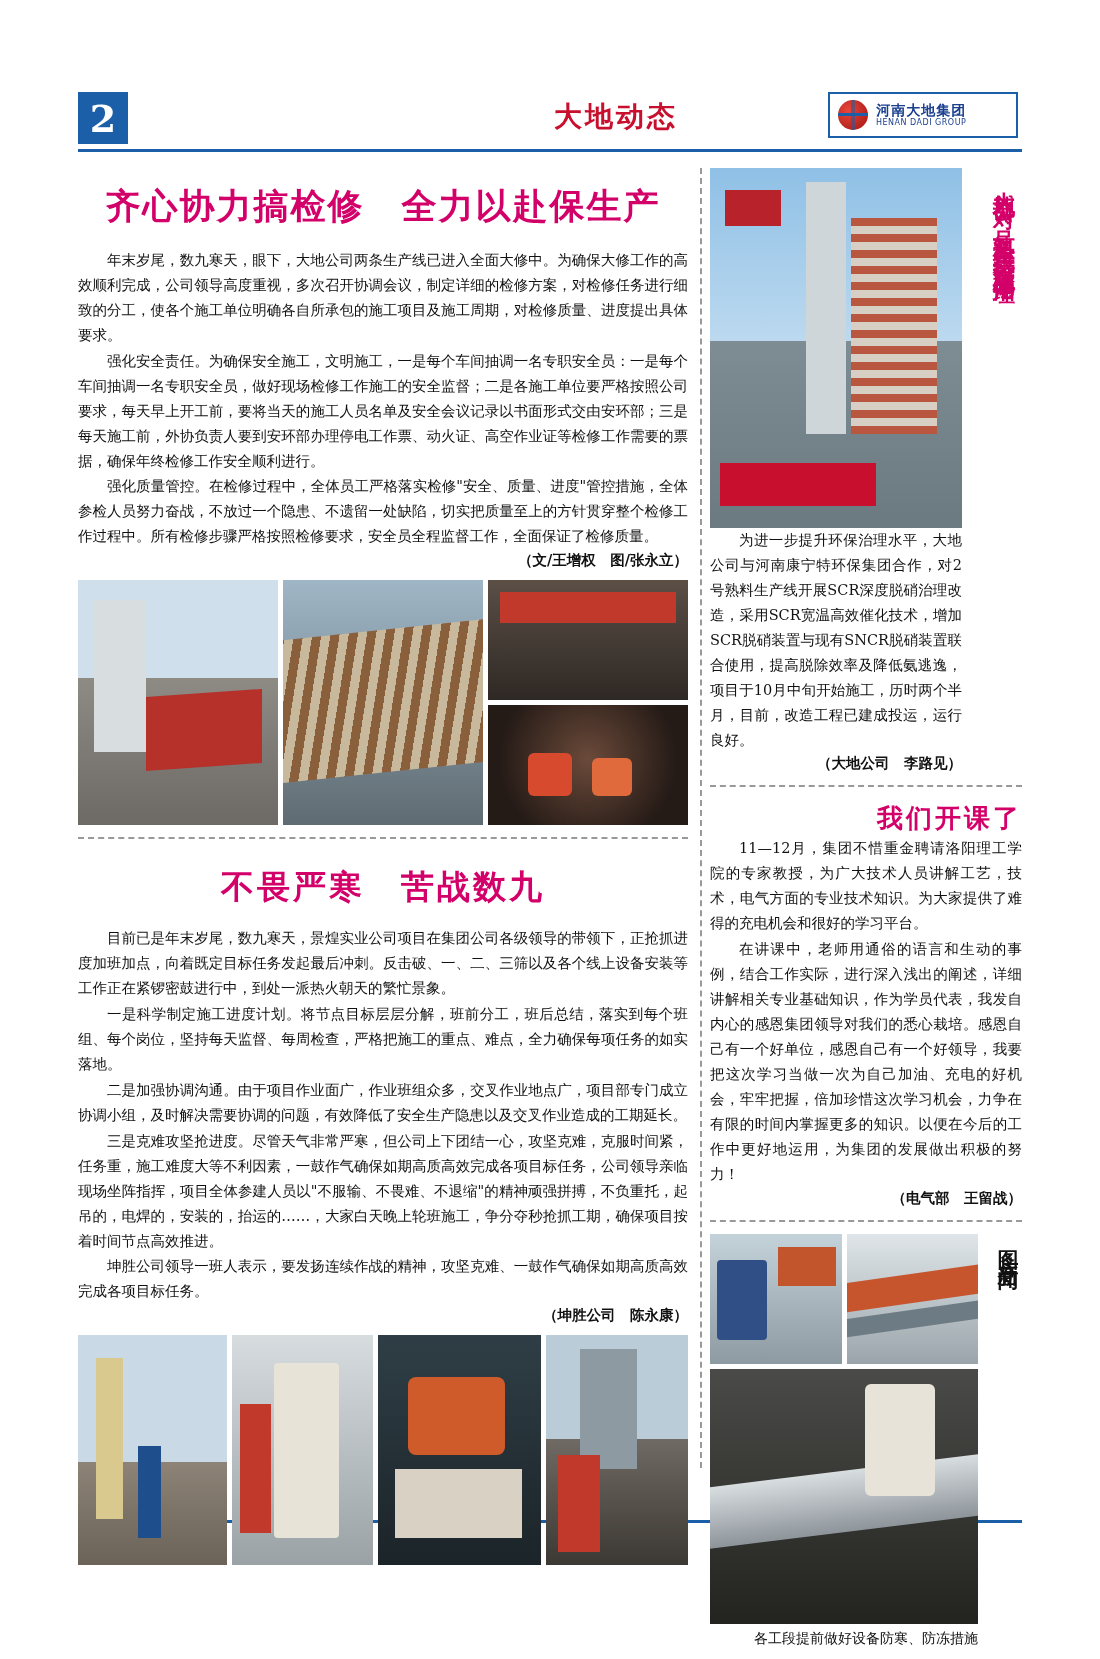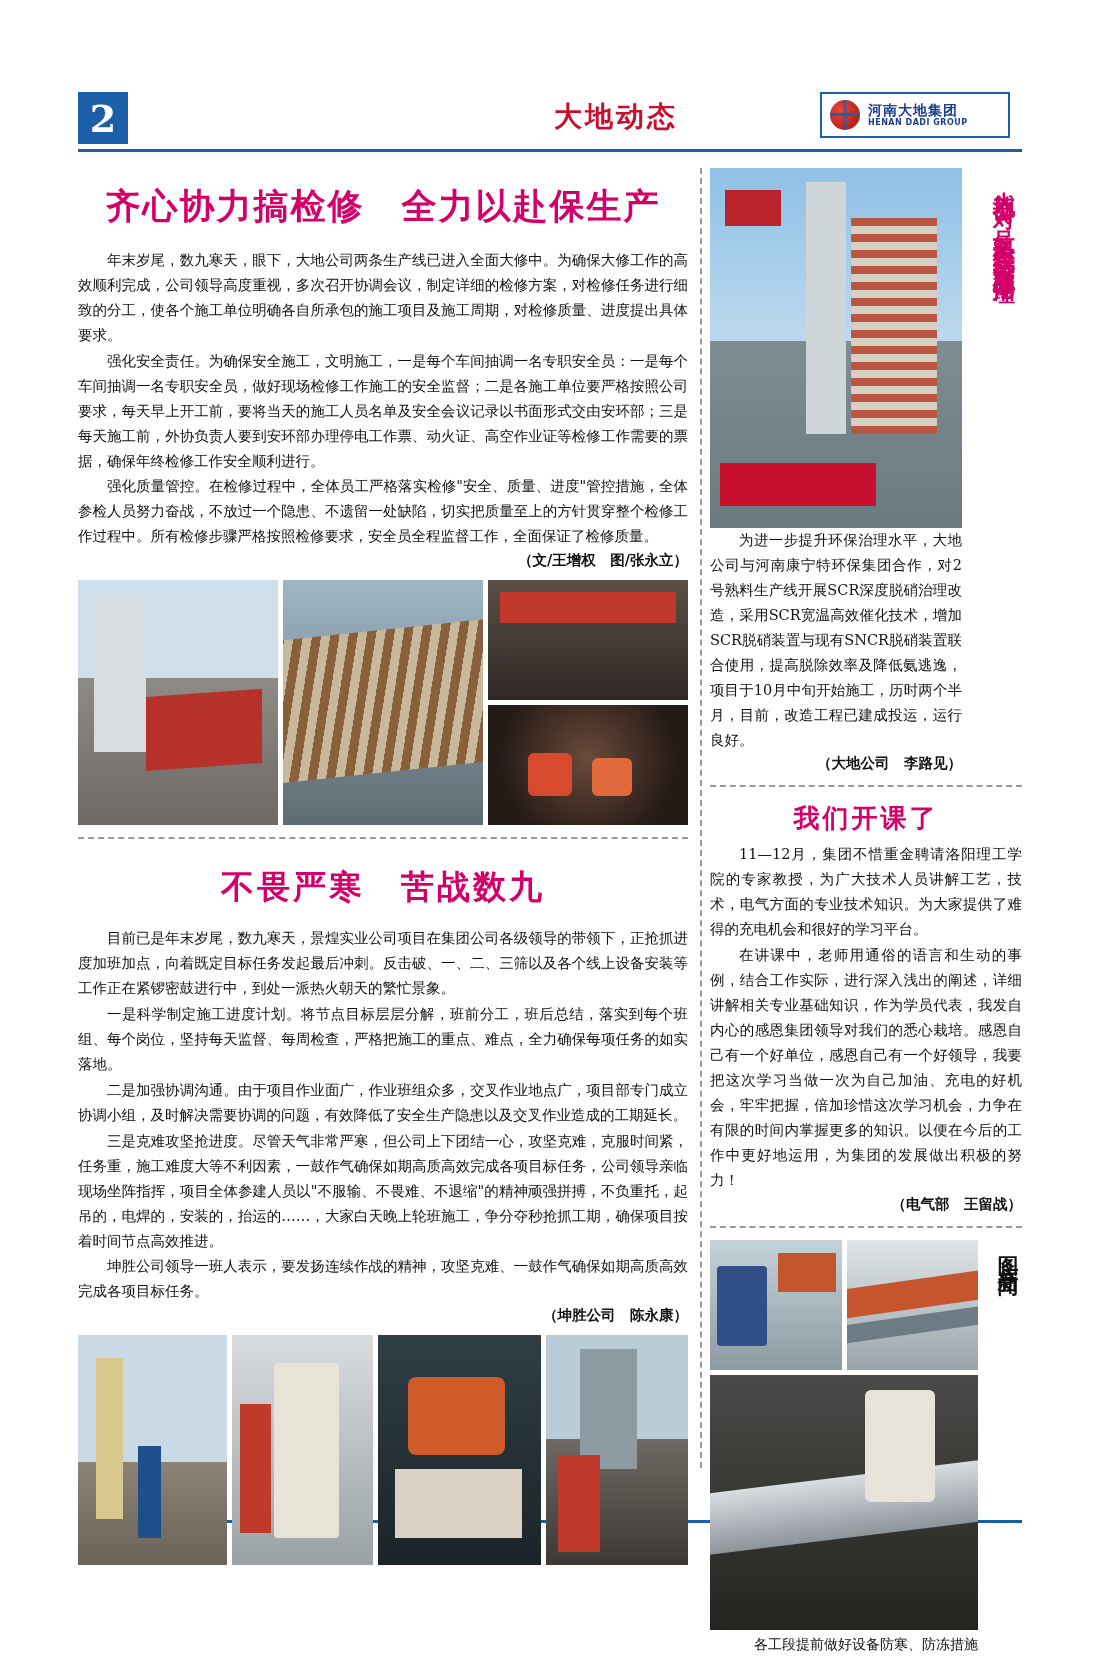--- a/index.html
+++ b/index.html
@@ -31,38 +31,38 @@
   }
   .section-title{
     position:absolute;left:430px;top:6px;
     width:200px;text-align:center;
     font-family:"DejaVu Serif","Liberation Serif",serif;
     font-size:28px;font-weight:bold;color:#c8102e;
     background:#ffffff;padding:0 8px;
     letter-spacing:3px;
   }
   .logo-box{
-    position:absolute;right:12px;top:0;width:190px;height:46px;
+    position:absolute;right:4px;top:0;width:190px;height:46px;
     border:2px solid #1a5fa8;display:flex;align-items:center;gap:8px;
-    padding-left:8px;box-sizing:border-box;background:#fff;
+    padding-left:8px;box-sizing:border-box;background:#fff;text-align:center;
   }
   .logo-globe{
     width:30px;height:30px;border-radius:50%;
     background:radial-gradient(circle at 35% 35%,#e8463c,#b5231c 70%);
     position:relative;flex:0 0 auto;
   }
   .logo-globe:before{
     content:"";position:absolute;left:0;top:13px;width:30px;height:3px;background:#1a5fa8;
   }
   .logo-globe:after{
     content:"";position:absolute;left:13px;top:0;width:4px;height:30px;background:#1a5fa8;opacity:.55;
   }
   .logo-text{line-height:1.15;}
   .logo-cn{font-size:14px;font-weight:bold;color:#1a3f8f;letter-spacing:1px;}
-  .logo-en{font-size:8px;color:#1a3f8f;letter-spacing:.5px;font-weight:bold;}
+  .logo-en{font-size:8px;color:#1a3f8f;letter-spacing:.5px;}
 
   
   .left-col{position:absolute;left:78px;top:175px;width:610px;}
   .right-col{position:absolute;left:710px;top:168px;width:312px;}
 
   .v-divider{
     position:absolute;left:700px;top:168px;height:1300px;width:0;
     border-left:2px dashed #999;
   }
   .h-divider{
@@ -157,21 +157,21 @@
   }
   .vtitle-small{
     writing-mode:vertical-rl;
     font-family:"DejaVu Serif","Liberation Serif",serif;
     font-size:21px;font-weight:bold;color:#111;letter-spacing:6px;
     margin-left:10px;
   }
   h2.sub-headline{
     font-family:"DejaVu Serif","Liberation Serif",serif;
     font-size:26px;font-weight:bold;color:#d4006a;
-    text-align:center;margin:14px 0 6px 0;letter-spacing:3px;
+    text-align:right;margin:14px 0 0 0;letter-spacing:3px;
   }
   .cap-center{
     font-family:"DejaVu Serif","Liberation Serif",serif;
     font-size:14px;text-align:center;margin-top:6px;color:#111;
   }
   .photo-news-wrap{display:flex;gap:6px;align-items:flex-start;}
   .photo-news-left{flex:1 1 auto;}
   .two-up{display:grid;grid-template-columns:1fr 1fr;gap:5px;}
 </style>
 </head>

